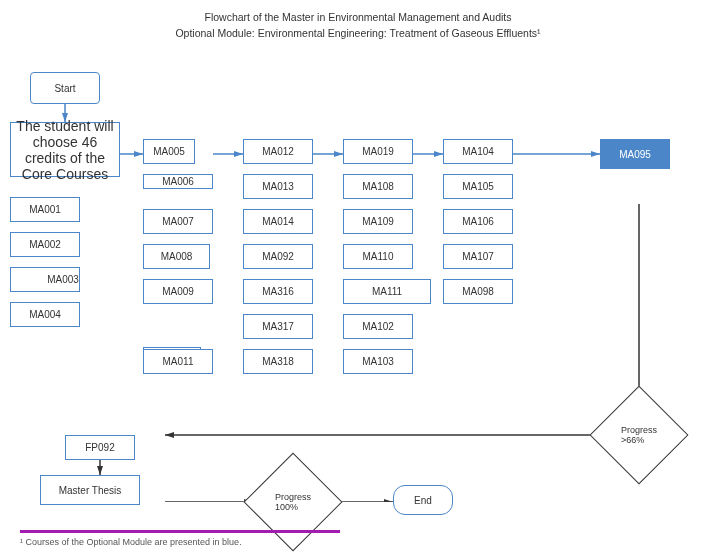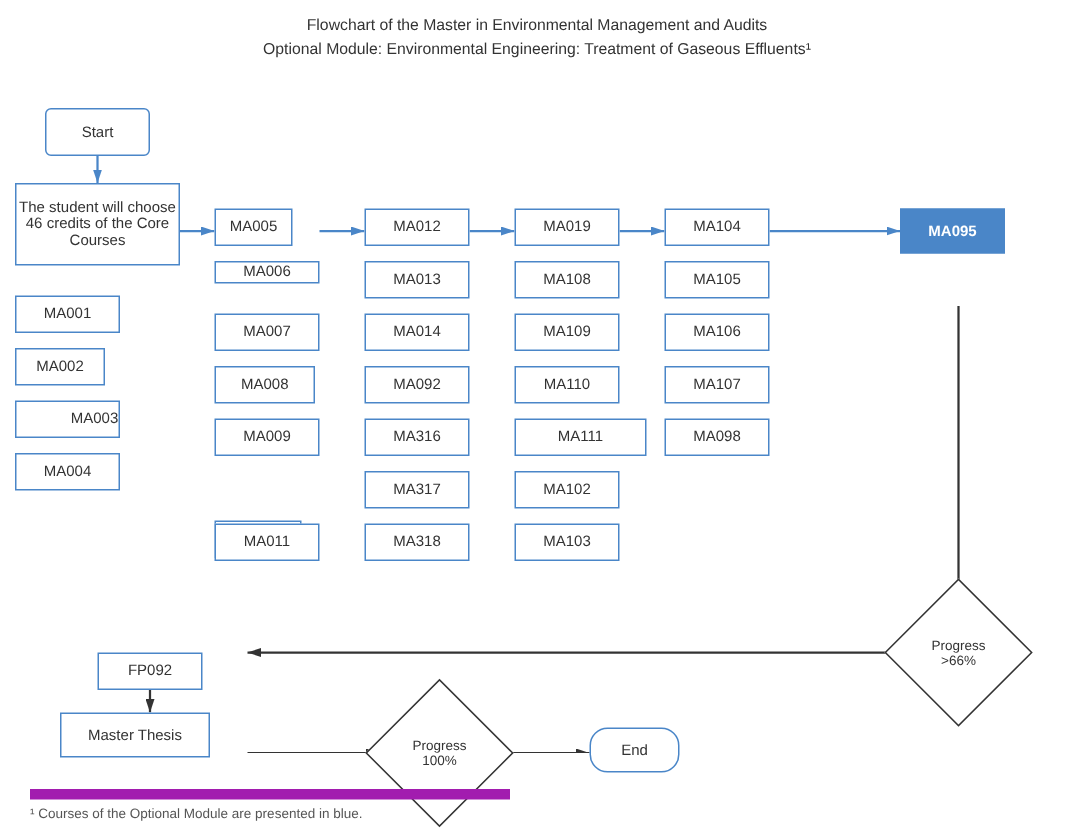--- a/index.html
+++ b/index.html
@@ -40,21 +40,21 @@
       display: flex;
       align-items: center;
       justify-content: center;
       text-align: center;
       font-size: 10px;
       color: #333;
     }
     .box.blue-fill {
       background: #4a86c8;
       color: #fff;
-      font-weight: bold;
+      font-weight: normal;
     }
     .box.start-box {
       border-radius: 4px;
     }
     .box.note-box {
       border: 1.5px solid #4a86c8;
       font-size: 9px;
       color: #333;
     }
     
@@ -67,40 +67,39 @@
     .diamond {
       width: 70px;
       height: 70px;
       background: #fff;
       border: 1.5px solid #333;
       transform: rotate(45deg);
     }
     .diamond-label {
       position: absolute;
       font-size: 9.5px;
-      text-align: center;
       color: #333;
       z-index: 2;
       pointer-events: none;
     }
     
     .arrows-svg {
       position: absolute;
       top: 0; left: 0;
       width: 716px;
       height: 460px;
       pointer-events: none;
     }
     .footer-note {
       position: absolute;
       bottom: 8px;
       left: 20px;
       font-size: 9px;
       color: #555;
-      border-top: 7px solid #a21caf;
+      border-top: 3px solid #a21caf;
       padding-top: 4px;
       width: 320px;
     }
   </style>
 </head>
 <body>
 
 <div class="page">
 
   <div class="title-area">
@@ -141,29 +140,29 @@
       <line x1="165" y1="460" x2="253" y2="460" stroke="#333" stroke-width="1.5" marker-end="url(#arrowhead-dark)"></line>
 
       <line x1="333" y1="460" x2="393" y2="460" stroke="#333" stroke-width="1.5" marker-end="url(#arrowhead-dark)"></line>
 
     </svg>
 
     <div class="box start-box" style="left:30px;top:30px;width:70px;height:32px;">
       <span>Start</span>
     </div>
 
-    <div class="box note-box" style="left:10px;top:80px;width:110px;height:55px;font-size:10px;">
+    <div class="box note-box" style="left:10px;top:80px;width:110px;height:55px;font-size:14px;">
       <span>The student will choose 46 credits of the Core Courses</span>
     </div>
 
     <div class="box" style="left:10px;top:155px;width:70px;height:25px;">
       <span>MA001</span>
     </div>
 
-    <div class="box" style="left:10px;top:190px;width:60px;height:25px;">
+    <div class="box" style="left:10px;top:190px;width:70px;height:25px;">
       <span>MA002</span>
     </div>
 
     <div class="box" style="left:10px;top:225px;width:70px;height:25px;padding-left:36px;">
       <span>MA003</span>
     </div>
 
     <div class="box" style="left:10px;top:260px;width:70px;height:25px;">
       <span>MA004</span>
     </div>

